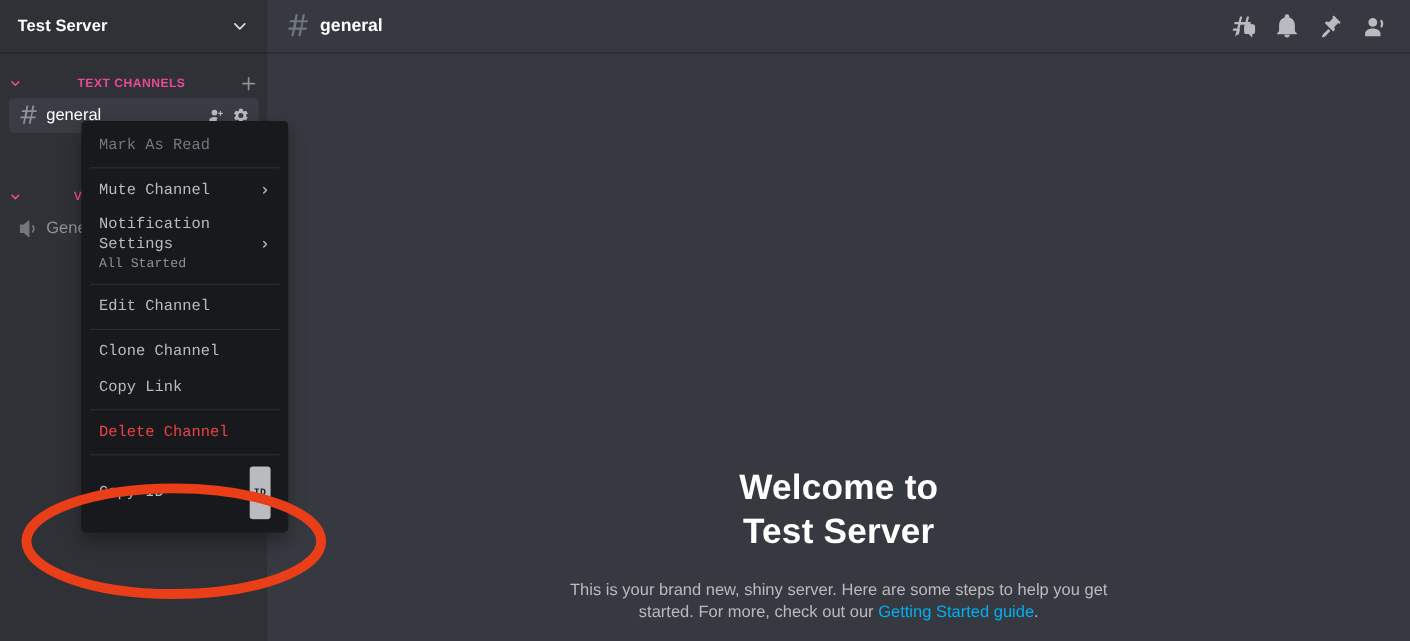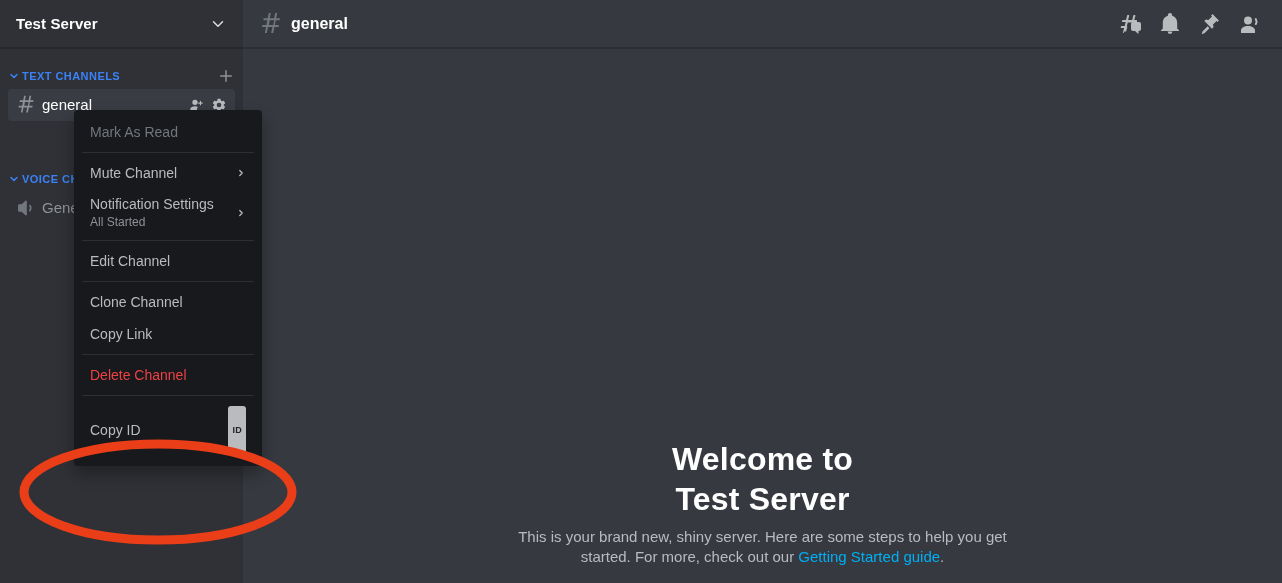--- a/index.html
+++ b/index.html
@@ -40,22 +40,23 @@
   }
   .chevron-down { width:18px; height:18px; flex:0 0 18px; color:#dcddde; }
   .chevron-down svg { display:block; }
 
   .channels { padding-top:16px; flex:1; overflow:hidden; }
 
   .category {
     display:flex; align-items:center;
     height:24px;
     padding:0 8px 0 8px;
-    color:#3b82f6;
+    color:#ec4899;
     cursor:pointer;
+    text-align:center;
   }
   .category .cat-arrow { width:12px; height:12px; margin-right:2px; flex:0 0 12px; }
   .category .cat-arrow svg { display:block; }
   .cat-label {
     flex:1;
     font-size:11px;
     font-weight:bold;
     letter-spacing:.45px;
     text-transform:uppercase;
     white-space:nowrap;
@@ -122,21 +123,21 @@
   }
   .welcome-wrap { text-align:center; width:100%; padding:0 20px; }
   .welcome-title {
     color:#ffffff;
     font-size:32px;
     font-weight:bold;
     line-height:40px;
     letter-spacing:.2px;
   }
   .welcome-sub {
-    margin-top:8px;
+    margin-top:24px;
     color:#b9bbbe;
     font-size:15px;
     line-height:20px;
     max-width:520px;
     margin-left:auto; margin-right:auto;
   }
   .welcome-sub a { color:#00aff4; text-decoration:none; }
 
   
   .ctx-menu {
@@ -152,20 +153,21 @@
   .ctx-group { padding:0 8px; }
   .ctx-item {
     display:flex; align-items:center;
     min-height:32px;
     padding:6px 8px;
     border-radius:3px;
     color:#b9bbbe;
     font-size:14px;
     cursor:pointer;
     line-height:18px;
+    font-family:Liberation Mono, monospace;
   }
   .ctx-item .ctx-text { flex:1; }
   .ctx-item.disabled { color:#72767d; cursor:default; }
   .ctx-item.blurple { color:#7b82f0; }
   .ctx-item.danger  { color:#ed4245; }
   .ctx-sub {
     display:block;
     color:#8e9297;
     font-size:12px;
     line-height:16px;

